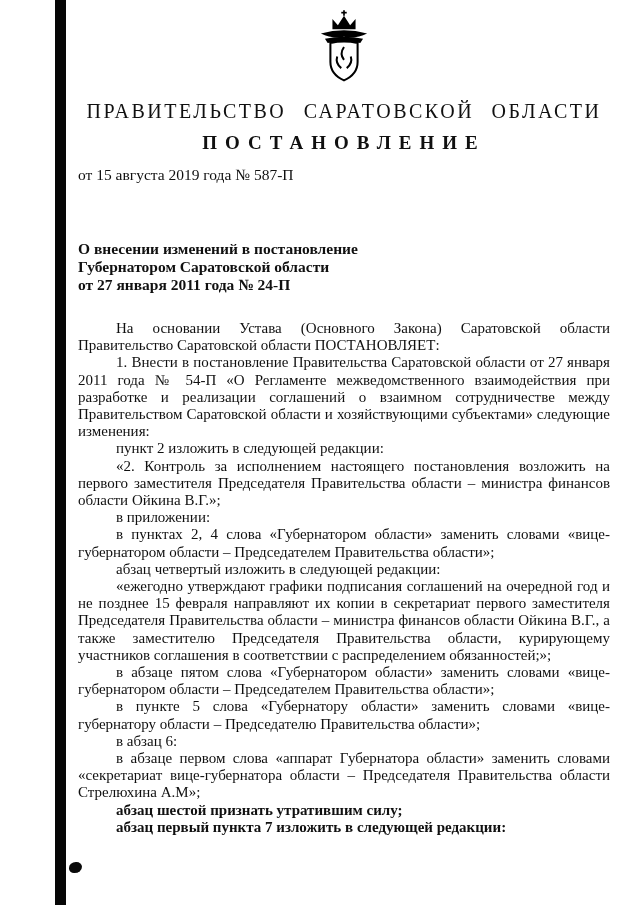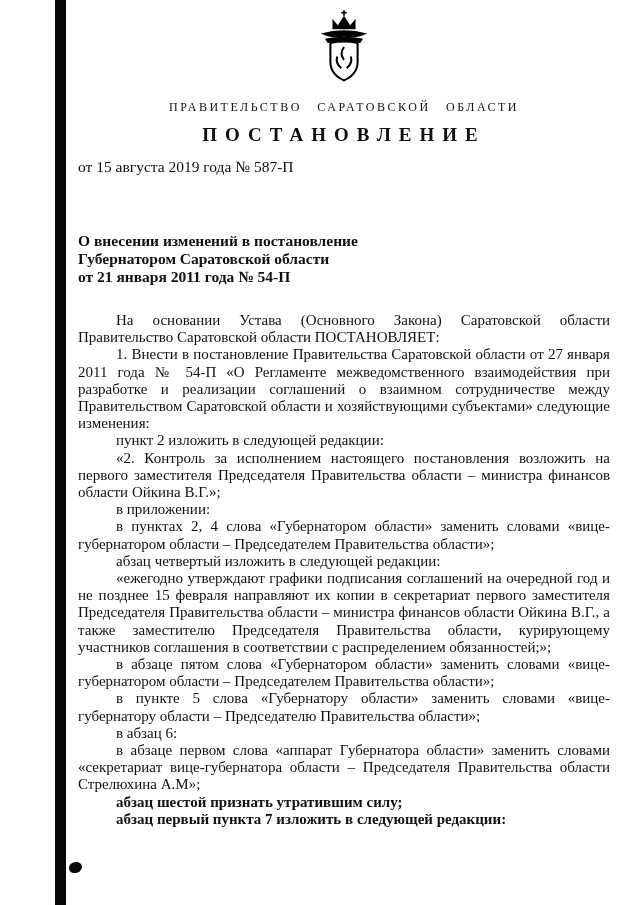--- a/index.html
+++ b/index.html
@@ -21,21 +21,21 @@
     background:#0a0a0a;
     border-radius:55% 45% 60% 40%;
   }
   .content {
     position:absolute; left:78px; top:0;
     width:532px;
   }
   .emblem { text-align:center; padding-top:8px; height:88px; }
   .org {
     text-align:center; margin-top:12px;
-    font-size:12px; letter-spacing:2.5px; word-spacing:10px;
+    font-size:20px; letter-spacing:2.5px; word-spacing:10px;
     white-space:nowrap;
   }
   .doctype {
     text-align:center; margin-top:9px;
     font-size:19px; font-weight:bold; letter-spacing:8px;
     white-space:nowrap;
   }
   .dateline { text-align:left; margin-top:12px; font-size:15.5px; }
   .city { text-align:center; margin-top:9px; font-size:12.5px; font-weight:bold; }
   .title {
@@ -73,21 +73,21 @@
     </svg>
   </div>
 
   <div class="org">ПРАВИТЕЛЬСТВО САРАТОВСКОЙ ОБЛАСТИ</div>
   <div class="doctype">ПОСТАНОВЛЕНИЕ</div>
   <div class="dateline">от 15 августа 2019 года № 587-П</div>
 
   <div class="title">
     <div>О внесении изменений в постановление</div>
     <div>Губернатором Саратовской области</div>
-    <div>от 21 января 2011 года № 54-П</div>
+    <div>от 27 января 2011 года № 24-П</div>
   </div>
 
   <div class="bodytext">
     <p>На основании Устава (Основного Закона) Саратовской области Правительство Саратовской области ПОСТАНОВЛЯЕТ:</p>
     <p>1. Внести в постановление Правительства Саратовской области от 27 января 2011 года № 54-П «О Регламенте межведомственного взаимодействия при разработке и реализации соглашений о взаимном сотрудничестве между Правительством Саратовской области и хозяйствующими субъектами» следующие изменения:</p>
     <p>пункт 2 изложить в следующей редакции:</p>
     <p>«2. Контроль за исполнением настоящего постановления возложить на первого заместителя Председателя Правительства области – министра финансов области Ойкина В.Г.»;</p>
     <p>в приложении:</p>
     <p>в пунктах 2, 4 слова «Губернатором области» заменить словами «вице-губернатором области – Председателем Правительства области»;</p>
     <p>абзац четвертый изложить в следующей редакции:</p>

